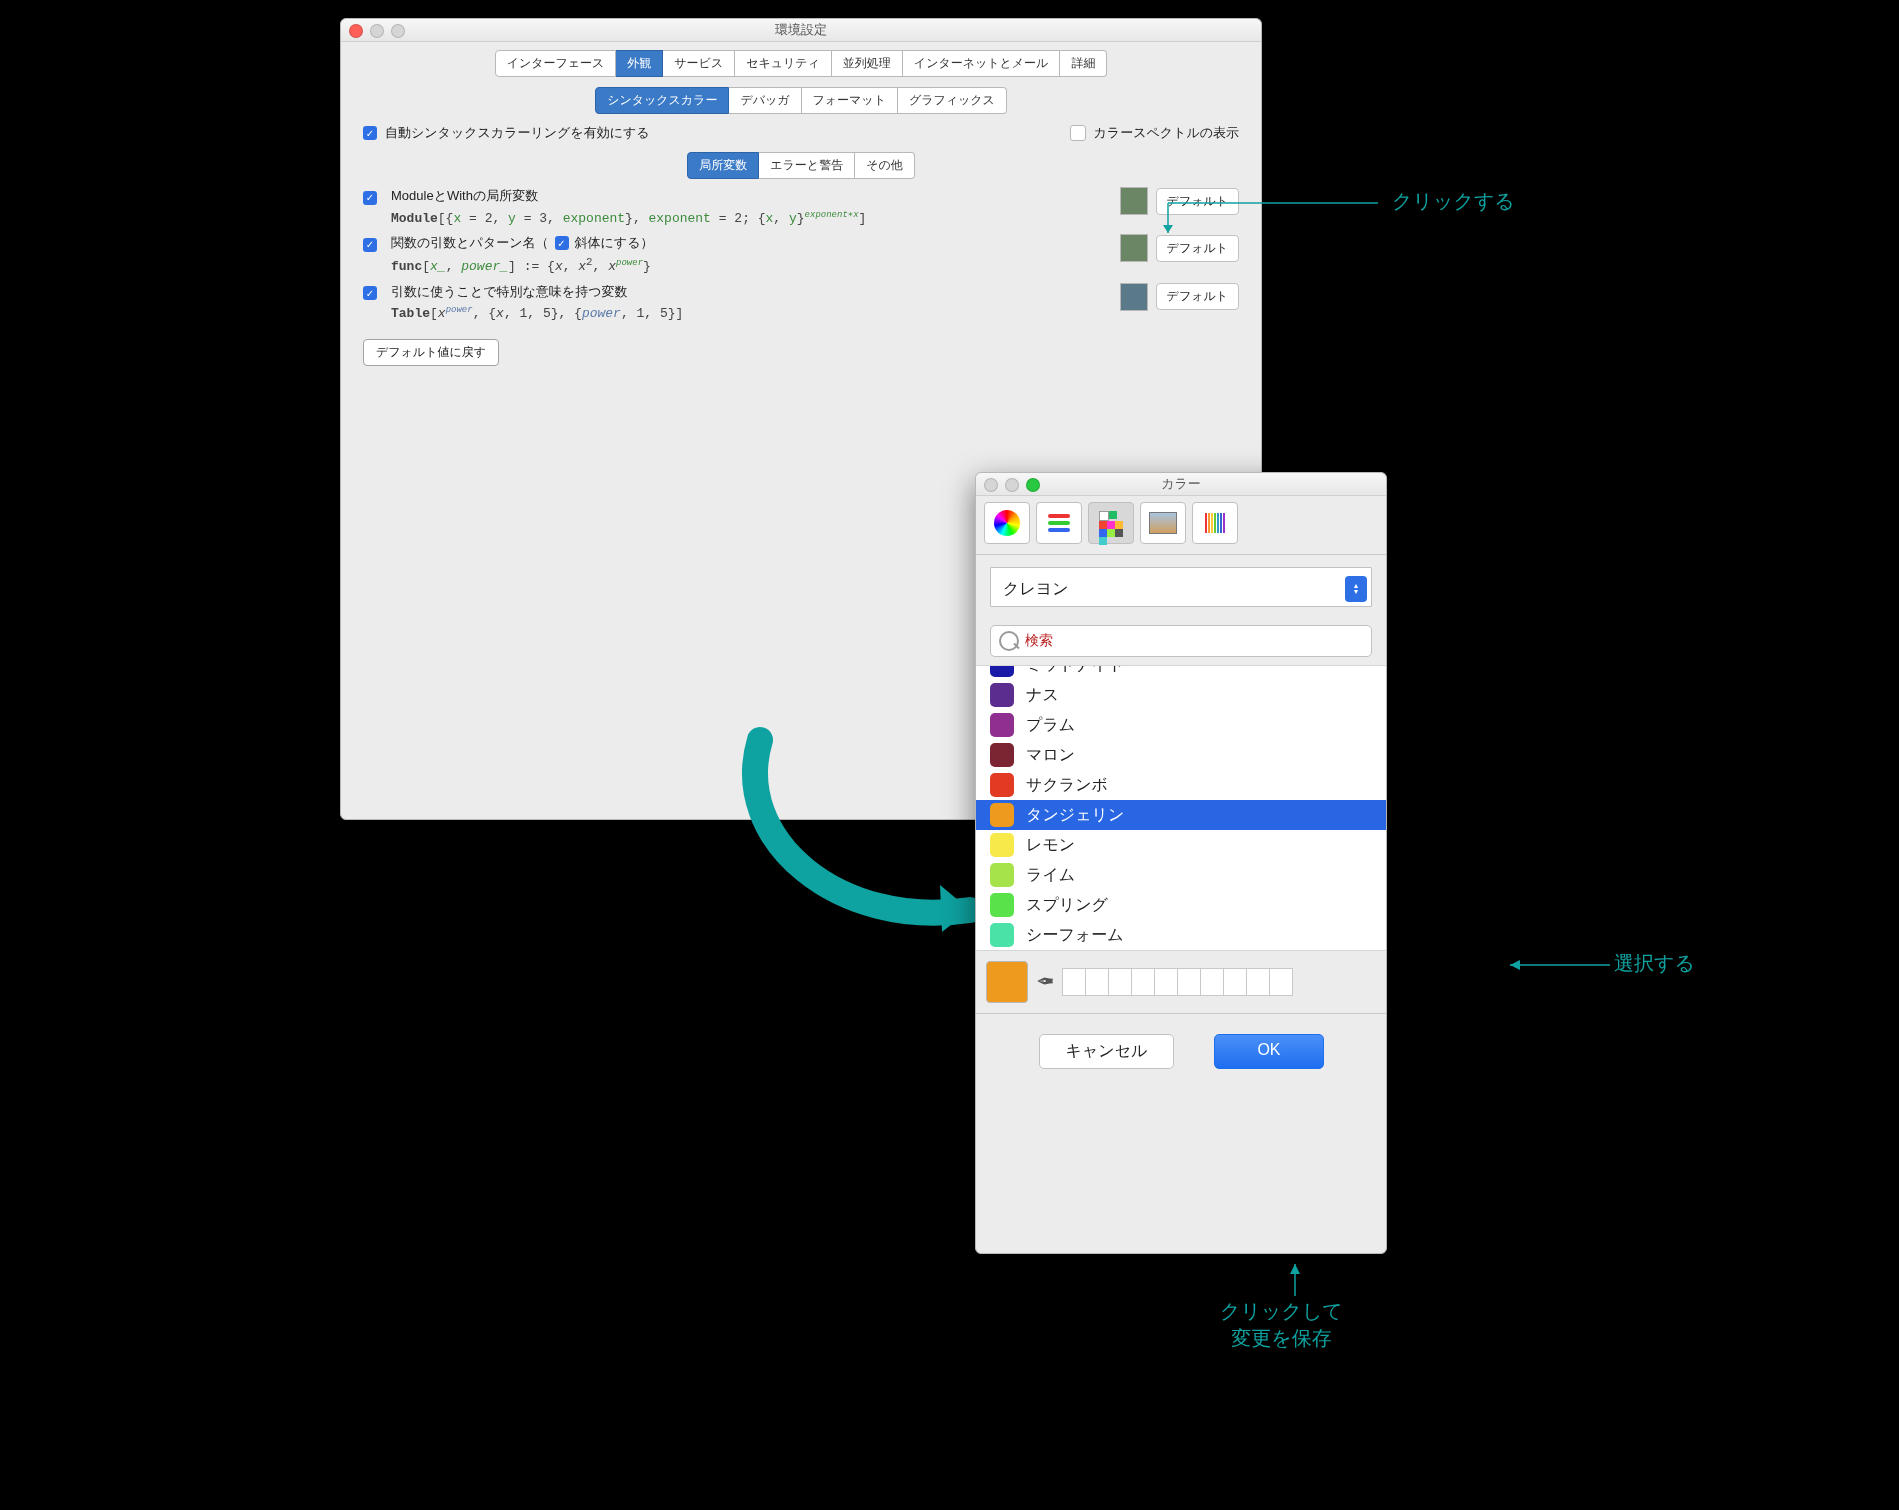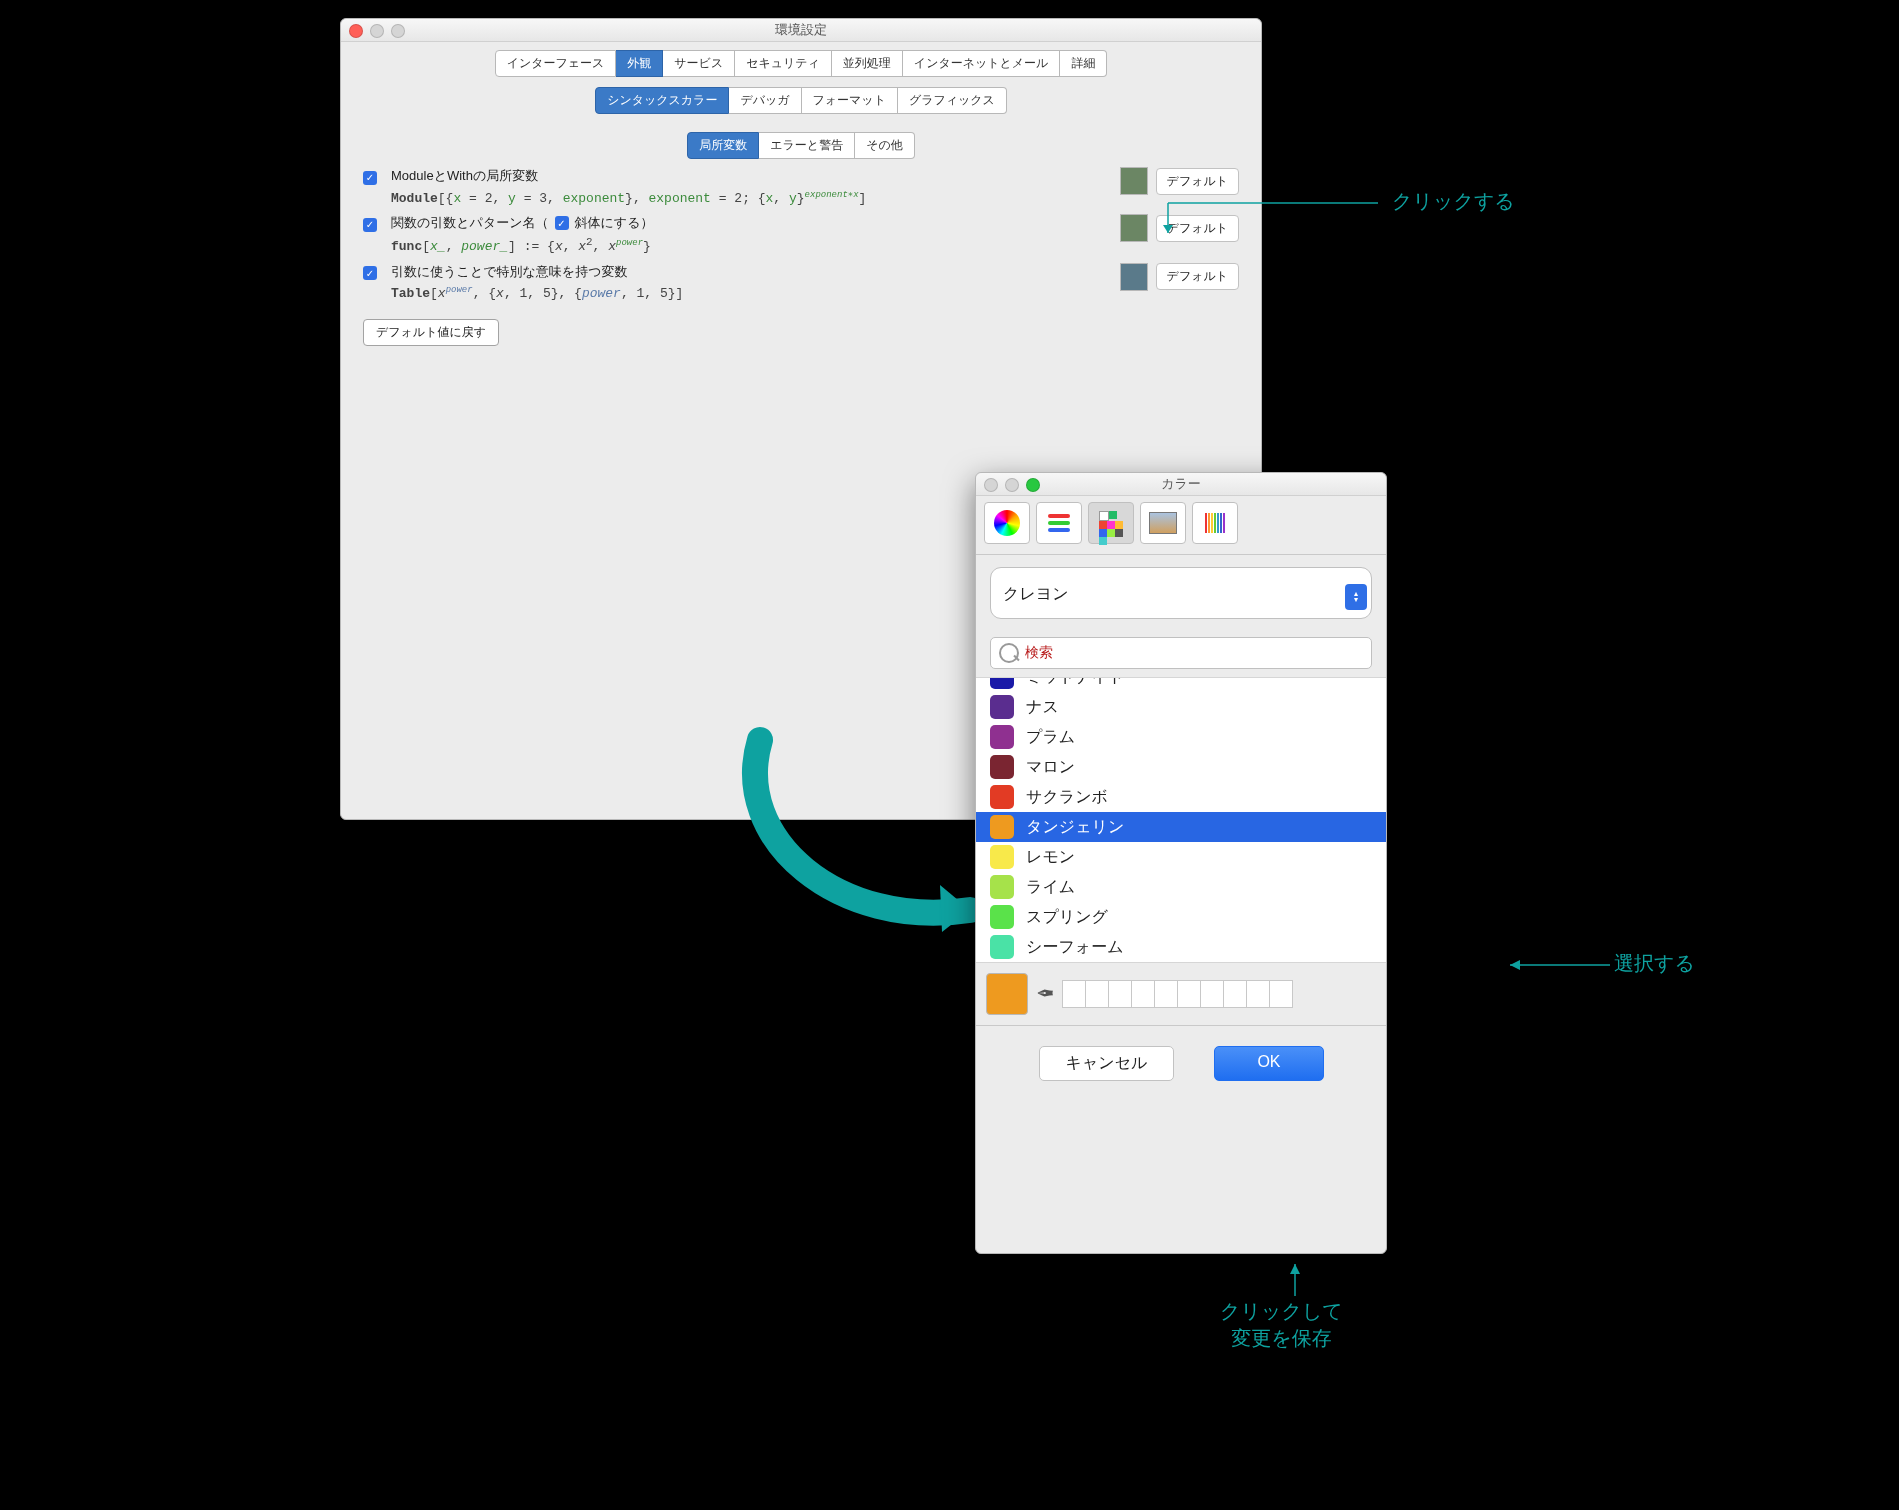--- a/index.html
+++ b/index.html
@@ -43,21 +43,21 @@
   .tool{width:44px;height:40px;border:1px solid #c0c0c0;border-radius:4px;background:#fff;display:flex;align-items:center;justify-content:center;}
   .tool.sel{background:#d8d8d8;}
   .wheel{width:26px;height:26px;border-radius:50%;background:conic-gradient(red,orange,yellow,lime,cyan,blue,magenta,red);}
   .sliders{display:flex;flex-direction:column;gap:3px;}
   .sliders span{display:block;width:22px;height:4px;border-radius:2px;}
   .palette{display:flex;flex-wrap:wrap;width:24px;height:24px;}
   .palette span{width:8px;height:8px;}
   .rainbow{width:26px;height:20px;background:linear-gradient(#aac3e0,#d0a060);border:1px solid #777;}
   .pencils{font-size:18px;display:flex;gap:1px;}
   .pencils span{display:inline-block;width:2px;height:20px;}
-  .dropdown{margin:12px 14px 0 14px;height:34px;background:#fff;border:1px solid #c0c0c0;border-radius:11px;display:flex;align-items:flex-start;justify-content:space-between;padding:16px 4px 0 12px;font-size:16px;}
+  .dropdown{margin:12px 14px 0 14px;height:34px;background:#fff;border:1px solid #c0c0c0;border-radius:1px;display:flex;align-items:center;justify-content:space-between;padding:4px 4px 0 12px;font-size:16px;}
   .dropbtn{width:22px;height:26px;background:#2f6fe6;color:#fff;border-radius:4px;display:flex;flex-direction:column;align-items:center;justify-content:center;line-height:6px;}
   .dropbtn::before{content:"▴";font-size:8px;}
   .dropbtn::after{content:"▾";font-size:8px;}
   .search{margin:18px 14px 0 14px;height:30px;background:#fff;border:1px solid #c0c0c0;border-radius:5px;display:flex;align-items:center;gap:6px;padding:0 8px;color:#b91c1c;font-size:14px;}
   .clist{margin:8px 0 0 0;background:#fff;border-top:1px solid #d6d6d6;border-bottom:1px solid #d6d6d6;max-height:370px;overflow:hidden;}
   .citem{display:flex;align-items:center;gap:12px;padding:3px 14px;font-size:16px;}
   .citem.sel{background:#2866e3;color:#fff;}
   .csw{width:24px;height:24px;border-radius:5px;}
   .well{display:flex;align-items:center;gap:8px;padding:10px 2px 10px 10px;}
   .bigsw{width:40px;height:40px;border:1px solid #b8b8b8;border-radius:4px;background:#ee9a1f;}
@@ -99,20 +99,30 @@
         <span>詳細</span>
       </div>
     <div class="seg" id="tabs2" style="margin-top:10px;">
         <span class="sel">シンタックスカラー</span>
         <span>デバッガ</span>
         <span>フォーマット</span>
         <span>グラフィックス</span>
       </div>
 
     <div class="prefbody">
+      <div class="row" style="justify-content:space-between;margin-top:2px;">
+        <div class="row" style="gap:8px;">
+          <span class="chk"></span>
+          <span>自動シンタックスカラーリングを有効にする</span>
+        </div>
+        <div class="row" style="gap:8px;">
+          <span class="chk off"></span>
+          <span>カラースペクトルの表示</span>
+        </div>
+      </div>
 
       <div class="seg" id="tabs3" style="margin-top:10px;">
           <span class="sel">局所変数</span>
           <span>エラーと警告</span>
           <span>その他</span>
         </div>
 
       
       <div class="sect">
         <div class="sectleft"><span class="chk"></span></div>

